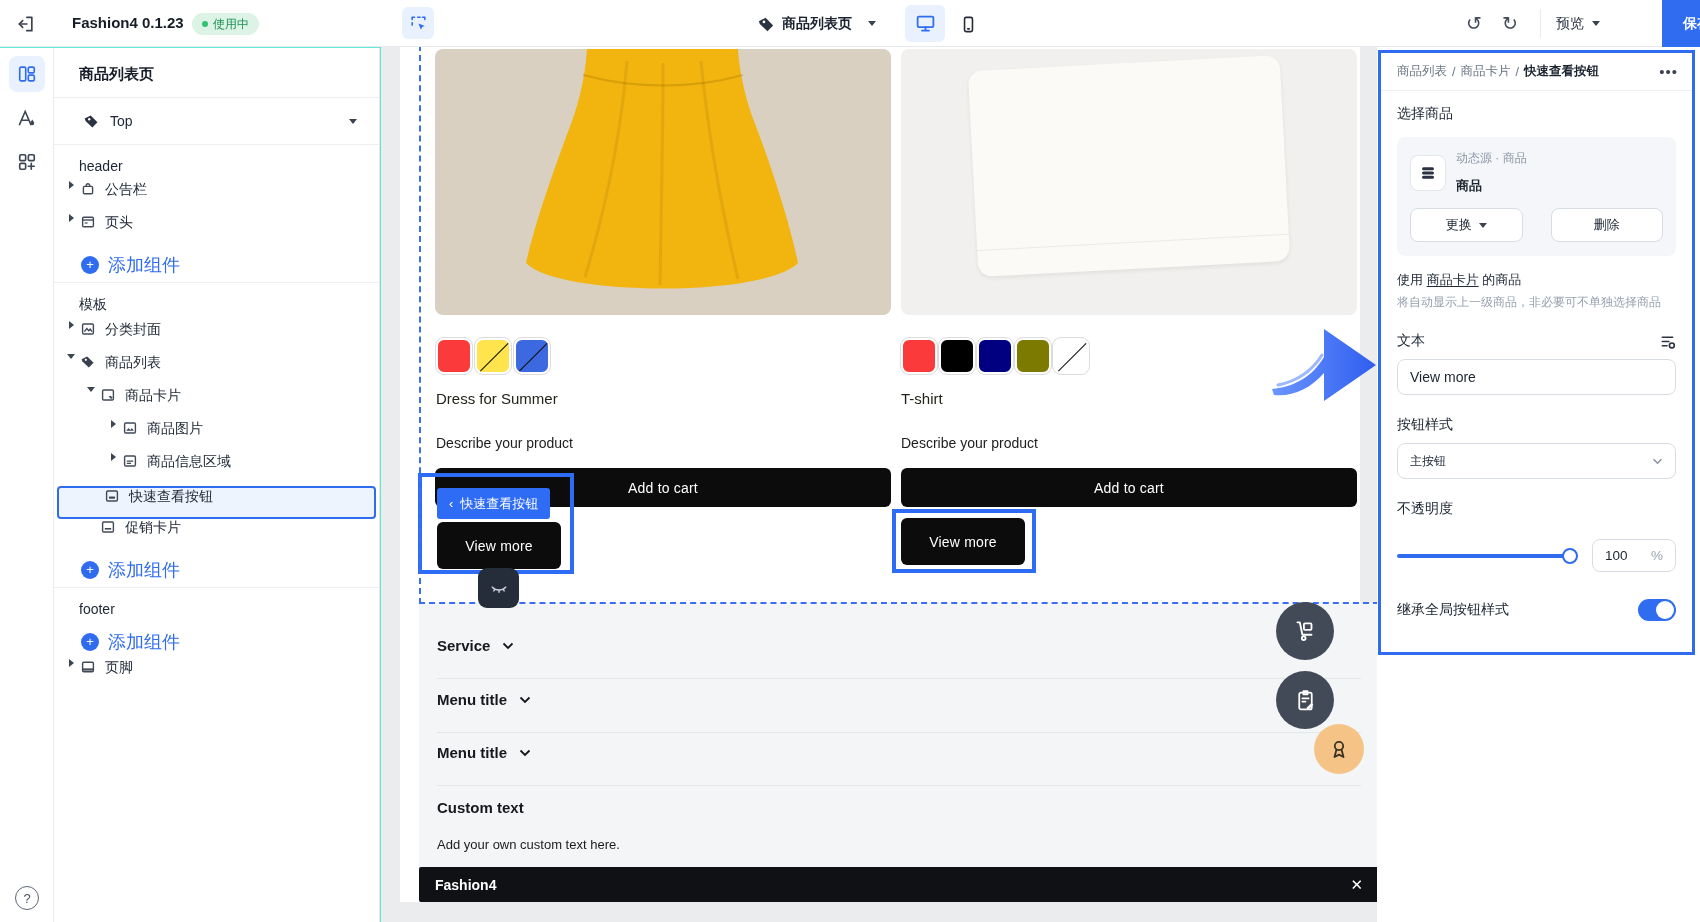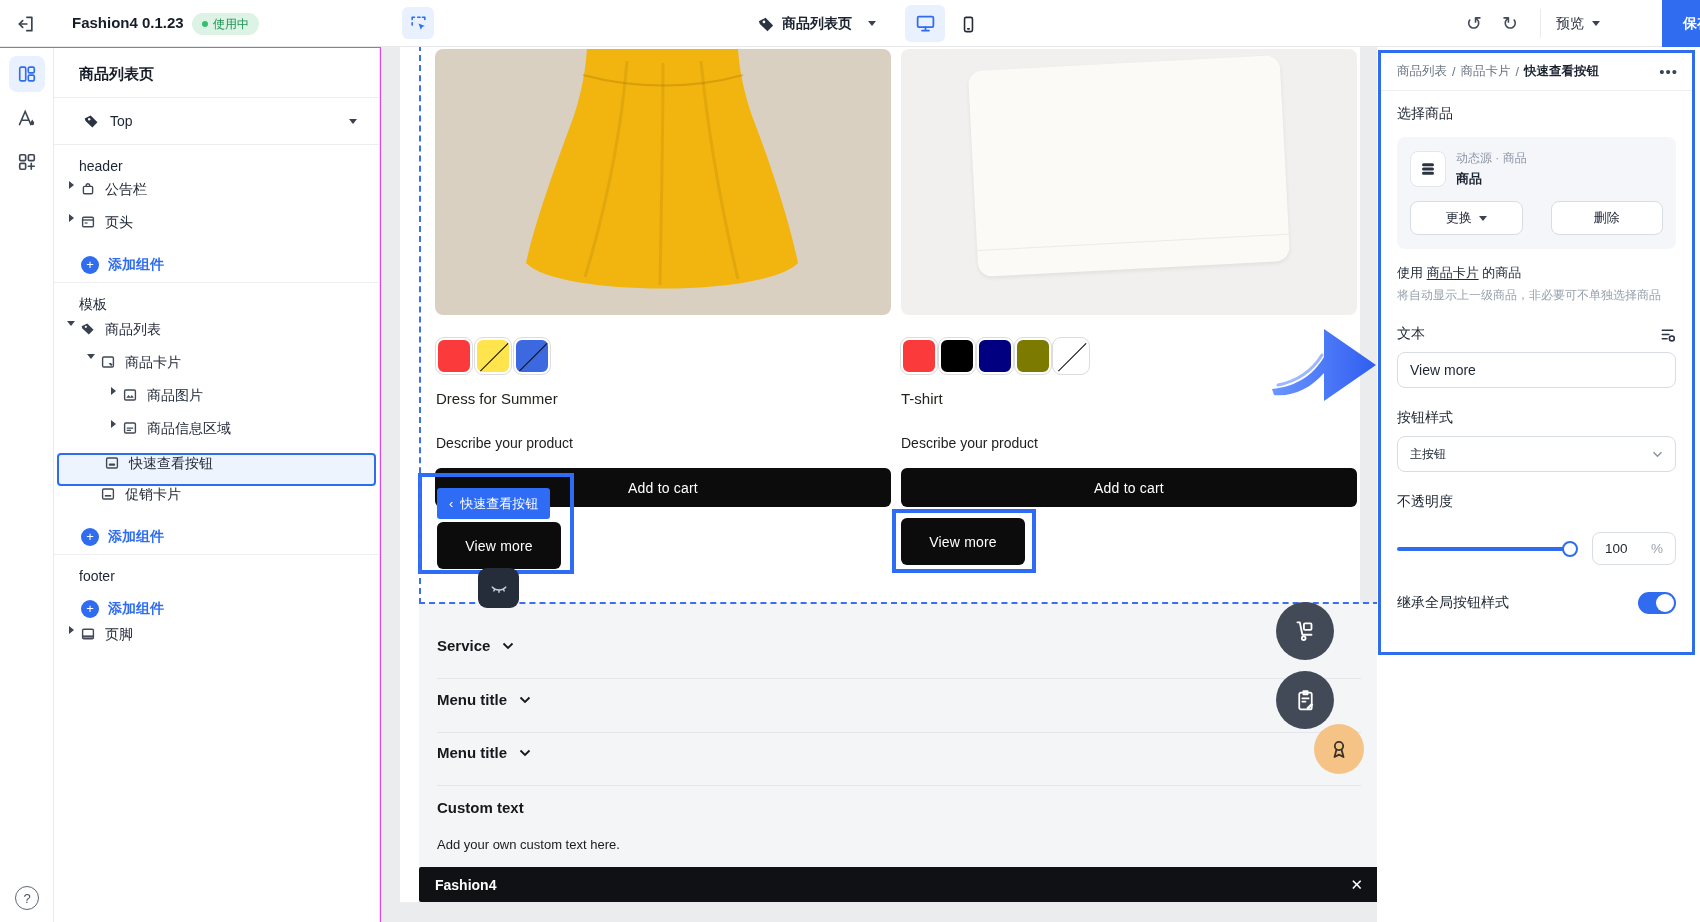--- a/index.html
+++ b/index.html
@@ -1,17 +1,17 @@
 <!DOCTYPE html>
 <html><head>
 <meta charset="utf-8">
 <style>
   *{box-sizing:border-box;margin:0;padding:0}
   body{margin:0;background:#ebecee}
-  #root{position:relative;width:1700px;height:922px;background:#d946ef;
+  #root{position:relative;width:1700px;height:922px;background:#5eead4;
         font-family:"Liberation Sans",sans-serif;color:#1d2433;overflow:hidden}
   svg{display:block}
 
   
   .topbar{position:absolute;top:0;left:0;width:1700px;height:47px;background:#fff;
           border-bottom:1px solid #e6e8ec;z-index:60}
   .exit-btn{position:absolute;left:12px;top:10px;width:28px;height:28px;display:flex;
             align-items:center;justify-content:center;cursor:pointer}
   .app-title{position:absolute;left:72px;top:14px;font-size:15px;font-weight:700;color:#171d28}
   .badge{position:absolute;left:192px;top:13px;height:22px;padding:0 10px;border-radius:11px;
@@ -58,21 +58,21 @@
   .trow .tic{margin-right:9px}
   .lvl0{padding-left:8px}.lvl1{padding-left:28px}.lvl2{padding-left:50px}
   .car{width:0;height:0;border-top:4px solid transparent;border-bottom:4px solid transparent;
        border-left:5px solid #3d4553}
   .car.open{border-left:4px solid transparent;border-right:4px solid transparent;
             border-top:5px solid #3d4553;border-bottom:0}
   .trow.sel{margin:0 3px;border:2px solid #2f6cf0;border-radius:4px;background:#eef4fe;padding-left:45px}
   .addrow{height:35px;display:flex;align-items:center;gap:9px;padding-left:27px;cursor:pointer}
   .addrow .plus{width:18px;height:18px;border-radius:50%;background:#2f6cf0;color:#fff;font-size:13px;
                 display:flex;align-items:center;justify-content:center;line-height:1}
-  .addrow .albl{font-size:14px;color:#2f6cf0;font-weight:700}
+  .addrow .albl{font-size:18px;color:#2f6cf0;font-weight:400}
 
   
   .canvas{position:absolute;top:47px;left:381px;width:996px;bottom:0;background:#ebecee;z-index:10}
   .pv{position:absolute;left:19px;top:0;width:960px;height:855px;background:#fff}
   .img{position:absolute;top:2px;width:456px;height:266px;border-radius:8px;overflow:hidden}
   .img1{left:35px;background:#d9d0c1}
   .img2{left:501px;background:#f1f0ee}
   .tee{position:absolute;left:72px;top:14px;width:312px;height:206px;background:#fbfaf7;
        border-radius:14px;transform:rotate(-3deg);box-shadow:0 2px 4px rgba(0,0,0,.07)}
   .tee:after{content:"";position:absolute;left:0;right:0;bottom:26px;height:1px;background:#eceae4}
@@ -113,21 +113,21 @@
       font-size:12.5px;color:#6a7482;gap:5px;white-space:nowrap}
   .bc b{color:#1c2430;font-weight:700}
   .bc .more{margin-left:auto;color:#3c4554;font-size:15px;letter-spacing:1px;cursor:pointer}
   .ibody{padding:14px 16px 0}
   .ilabel{font-size:14px;font-weight:400;color:#1c2430}
   .srccard{margin-top:14px;background:#f4f6f9;border-radius:8px;padding:13px 13px 14px}
   .srcrow{display:flex;align-items:center;gap:10px}
   .srctile{width:36px;height:36px;background:#fff;border:1px solid #e3e7ec;border-radius:8px;
            display:flex;align-items:center;justify-content:center}
   .srctype{font-size:12px;color:#8b95a4}
-  .srcname{font-size:13px;font-weight:700;color:#1c2430;margin-top:3px}
+  .srcname{font-size:13px;font-weight:700;color:#1c2430;margin-top:10px}
   .srcbtns{display:flex;gap:28px;margin-top:13px}
   .wbtn{flex:1;height:34px;background:#fff;border:1px solid #d8dde4;border-radius:8px;font-size:13px;
         color:#222a37;display:flex;align-items:center;justify-content:center;gap:7px;cursor:pointer}
   .usenote{margin-top:15px;font-size:13px;color:#232b38}
   .usenote u{text-underline-offset:2px}
   .usehint{margin-top:5px;font-size:12px;color:#97a0ad}
   .fieldhead{margin-top:21px;display:flex;align-items:flex-end;justify-content:space-between}
   .tinput{margin-top:9px;width:100%;height:36px;border:1px solid #d8dde4;border-radius:8px;
           padding:0 12px;font-size:14px;color:#1c2430;font-family:"Liberation Sans",sans-serif;background:#fff}
   .selbox{margin-top:9px;height:36px;border:1px solid #d8dde4;border-radius:8px;padding:0 12px;
@@ -292,20 +292,32 @@
     </div>
 
     <div class="addrow">
       <span class="plus">+</span>
       <span class="albl">添加组件</span>
     </div>
     <div class="lp-div"></div>
 
     <div class="grp">模板</div>
 
+    <div class="trow lvl0">
+      <span class="cslot">
+          <span class="car"></span>
+        </span>
+      <span class="tic">
+        <svg width="16" height="16" viewBox="0 0 16 16" fill="none" stroke="#414957" stroke-width="1.4">
+          <rect x="2.6" y="3" width="10.8" height="10" rx="1.2"></rect>
+            <path d="M4.4 10.6l2.4-3 2 2.2 1.4-1.6 1.8 2.4"></path>
+        </svg>
+      </span>
+      <span>分类封面</span>
+    </div>
 
     <div class="trow lvl0">
       <span class="cslot">
           <span class="car open"></span>
         </span>
       <span class="tic">
         <svg width="16" height="16" viewBox="0 0 20 20">
             <path d="M2 6.5L9 3l8 8-6 6-8-7.5z" fill="#39414f"></path>
             <circle cx="7.3" cy="7.3" r="1.4" fill="#fff"></circle>
           </svg>

